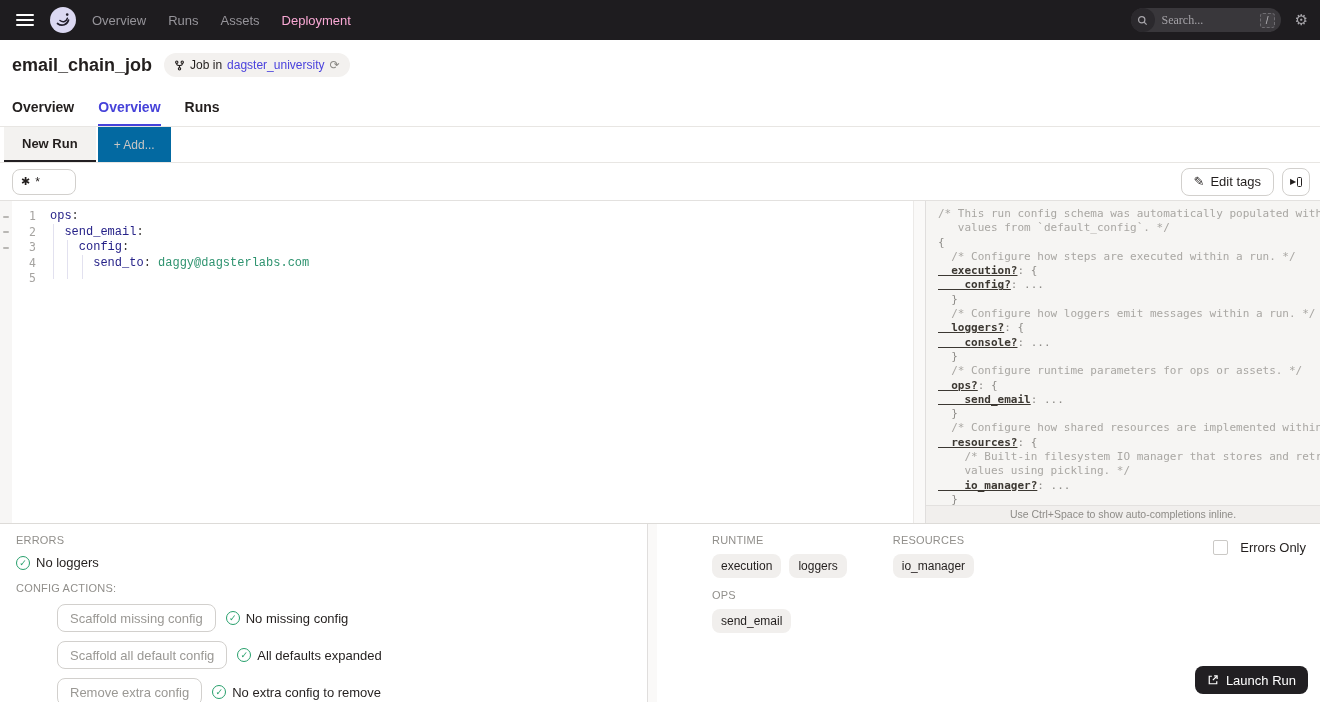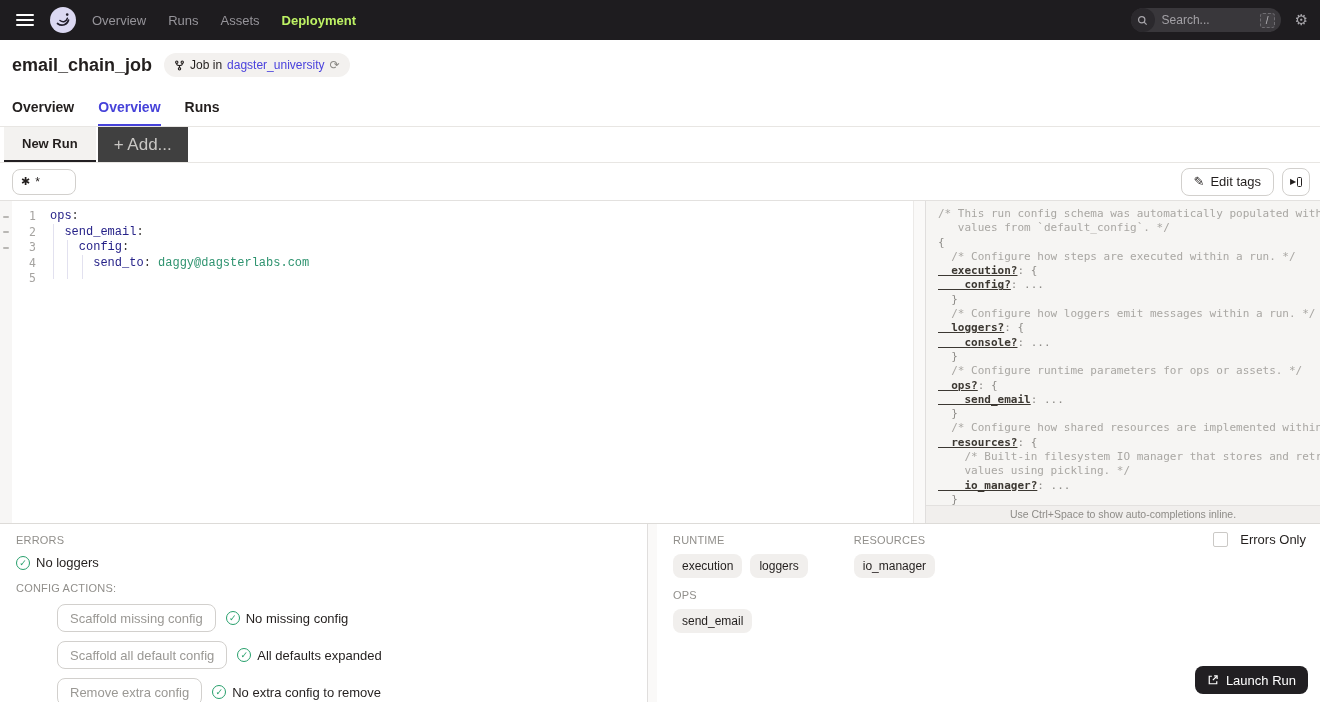--- a/index.html
+++ b/index.html
@@ -6,43 +6,43 @@
   html,body { width:1320px; height:702px; overflow:hidden; background:#fff;
     font-family:"Liberation Sans", sans-serif; color:#231f1e; }
 
   
   .navbar { height:40px; background:#1e1c1f; display:flex; align-items:center; padding:0 12px; }
   .hamburger { width:18px; height:12px; display:flex; flex-direction:column; justify-content:space-between; margin:0 10px 0 4px; cursor:pointer; }
   .hamburger span { display:block; height:2px; background:#fff; border-radius:1px; }
   .logo { width:26px; height:26px; margin:0 16px 0 6px; }
   .nav-links { display:flex; gap:22px; align-items:center; }
   .nav-link { font-size:13px; color:#96949a; cursor:pointer; }
-  .nav-link.active { color:#bef264; font-weight:700; }
+  .nav-link.active { color:#f9a8d4; font-weight:400; }
   .nav-spacer { flex:1; }
   .search-pill { width:150px; height:24px; background:#39373b; border-radius:12px; display:flex; align-items:center; margin-right:14px; }
   .search-circle { width:24px; height:24px; border-radius:50%; background:#2b292d; display:flex; align-items:center; justify-content:center; }
-  .search-ph { flex:1; font-size:12px; color:#a3a1a6; padding-left:7px; }
+  .search-ph { flex:1; font-size:12px; color:#a3a1a6; padding-left:7px;font-family:Liberation Serif, serif; }
   .slash-key { font-size:10px; color:#b5b3b8; border:1px dashed #6e6c71; border-radius:3px; padding:1px 5px; margin-right:6px; background:#434145; }
   .gear { font-size:15px; color:#a5a3a8; cursor:pointer; }
 
   
   .page-header { height:87px; border-bottom:1px solid #e8e6e3; padding:13px 12px 0 12px; display:flex; flex-direction:column; justify-content:space-between; }
   .title-row { display:flex; align-items:center; gap:12px; }
   .page-title { font-size:18px; font-weight:700; }
   .job-badge { display:flex; align-items:center; gap:5px; background:#f3f1ef; border-radius:12px; height:24px; padding:0 10px; font-size:12px; }
   .job-badge .repo-link { color:#4a42dd; cursor:pointer; }
   .refresh-ic { color:#8d8b87; font-size:12px; cursor:pointer; }
   .tabs-row { display:flex; gap:24px; }
   .tab { font-size:14px; font-weight:600; padding-bottom:9px; cursor:pointer; border-bottom:2px solid transparent; }
   .tab.active { color:#4642d9; border-bottom-color:#4642d9; }
 
   
   .run-tabs { height:36px; border-bottom:1px solid #e8e6e3; display:flex; align-items:stretch; padding-left:4px; }
   .run-tab { display:flex; align-items:center; padding:0 18px; font-size:13px; font-weight:600; background:#f3f2f0; border-bottom:2px solid #221f22; cursor:pointer; }
-  .add-tab { display:flex; align-items:center; padding:0 16px; font-size:17px; color:#c9c7c4; background:#404040; margin-left:2px; cursor:pointer; }
+  .add-tab { display:flex; align-items:center; padding:0 16px; font-size:12px; color:#c9c7c4; background:#0369a1; margin-left:2px; cursor:pointer; }
 
   
   .toolbar { height:37px; display:flex; align-items:center; justify-content:space-between; padding:0 10px 0 12px; }
   .op-selector { width:64px; height:26px; border:1px solid #d2d0cd; border-radius:8px; display:flex; align-items:center; gap:5px; padding:0 8px; font-size:12px; background:#fff; }
   .op-ic { font-size:11px; }
   .toolbar-right { display:flex; gap:8px; align-items:center; }
   .ghost-btn { background:#fff; border:1px solid #d2d0cd; border-radius:8px; height:28px; padding:0 12px; font-size:13px; font-family:inherit; color:#231f1e; display:inline-flex; align-items:center; gap:6px; cursor:pointer; }
   .toggle-btn { width:28px; height:28px; border:1px solid #d2d0cd; border-radius:8px; background:#fff; display:flex; align-items:center; justify-content:center; gap:1px; cursor:pointer; }
   .toggle-btn .tri { font-size:8px; line-height:1; }
   .toggle-btn .bar { width:5px; height:10px; border:1.5px solid #231f1e; border-radius:1.5px; }
@@ -76,25 +76,25 @@
   .caps { font-size:11px; color:#918f8b; letter-spacing:.2px; }
   .status-row { display:flex; align-items:center; gap:6px; margin:9px 0 12px 0; font-size:13px; }
   .check { width:14px; height:14px; border:1.3px solid #27a06c; border-radius:50%; color:#27a06c; font-size:9px; display:inline-flex; align-items:center; justify-content:center; flex:none; }
   .actions-list { margin-top:10px; display:flex; flex-direction:column; gap:9px; }
   .action-row { display:flex; align-items:center; gap:10px; font-size:13px;margin-left:41px; }
   .action-row .ghost-btn { color:#9a9894; }
   .status { display:flex; align-items:center; gap:6px; }
 
   .bottom-splitter { width:10px; background:#faf9f8; border-left:1px solid #e0dedd; }
   .bottom-right { flex:1; position:relative; padding:10px 16px; }
-  .tag-row { display:flex; gap:46px; margin-bottom:11px; }
+  .tag-row { display:flex; gap:46px; margin-bottom:11px;margin-left:39px; }
   .tag-group { display:flex; flex-direction:column; gap:8px; }
   .tag-pills { display:flex; gap:8px; }
   .pill { background:#f1efed; border-radius:8px; padding:5px 9px; font-size:12px; cursor:pointer; }
-  .errors-only { position:absolute; top:8px; right:14px; display:flex; align-items:center; gap:12px; font-size:13px; }
+  .errors-only { position:absolute; top:16px; right:14px; display:flex; align-items:center; gap:12px; font-size:13px; }
   .checkbox { width:15px; height:15px; border:1.5px solid #cbc9c6; border-radius:2px; background:#fff; cursor:pointer; }
   .launch-btn { position:absolute; right:12px; bottom:8px; background:#211f22; color:#fff; border:none; border-radius:8px; height:28px; padding:0 12px; font-size:13px; font-family:inherit; display:inline-flex; align-items:center; gap:7px; cursor:pointer; }
 </style>
 </head>
 <body>
 
 <div class="navbar">
   <div class="hamburger">
       <span></span>
       <span></span>

